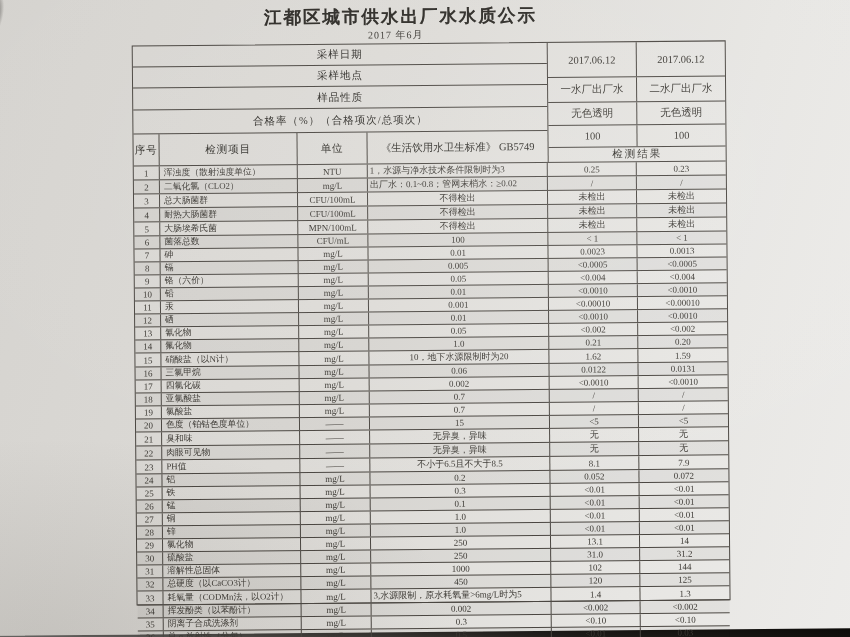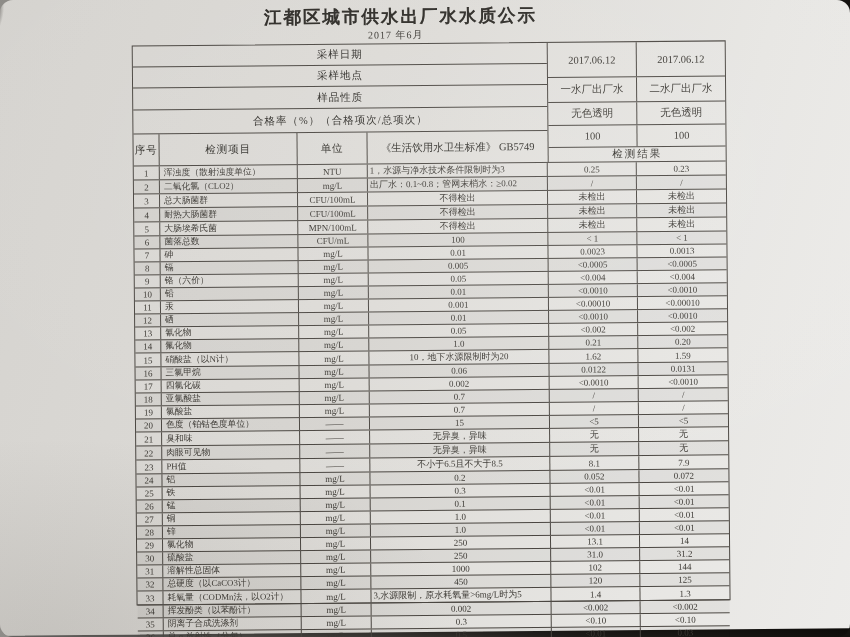--- a/index.html
+++ b/index.html
@@ -7,21 +7,21 @@
     --ink:#32302b;
     --ink-soft:#3b3833;
   }
   *{margin:0;padding:0;box-sizing:border-box;}
   html,body{width:850px;height:637px;overflow:hidden;}
   body{
     font-family:"Liberation Serif","DejaVu Serif",serif;
     background:linear-gradient(to right,#8e8c88,#55514c 38%,#26231f 68%,#14120f);
     position:relative;
   }
-  .photo{position:absolute;inset:0;overflow:hidden;border-radius:13px;}
+  .photo{position:absolute;inset:0;overflow:hidden;}
   .paper{
     position:absolute;left:-12px;top:-14px;width:876px;height:646px;
     background:linear-gradient(105deg,#d5d3cf,#dddbd7 45%,#e7e6e3 76%,#edecea);
     transform:rotate(-0.5deg);
     box-shadow:0 4px 14px rgba(0,0,0,0.45);
   }
   .paper::after{
     content:"";position:absolute;inset:0;
     background:
       radial-gradient(ellipse 620px 300px at 6% 102%,rgba(88,83,75,0.16),transparent 70%),

